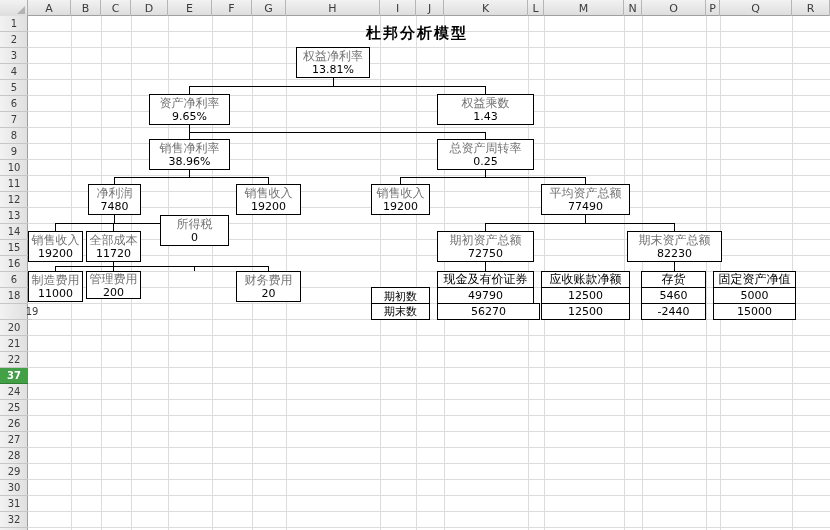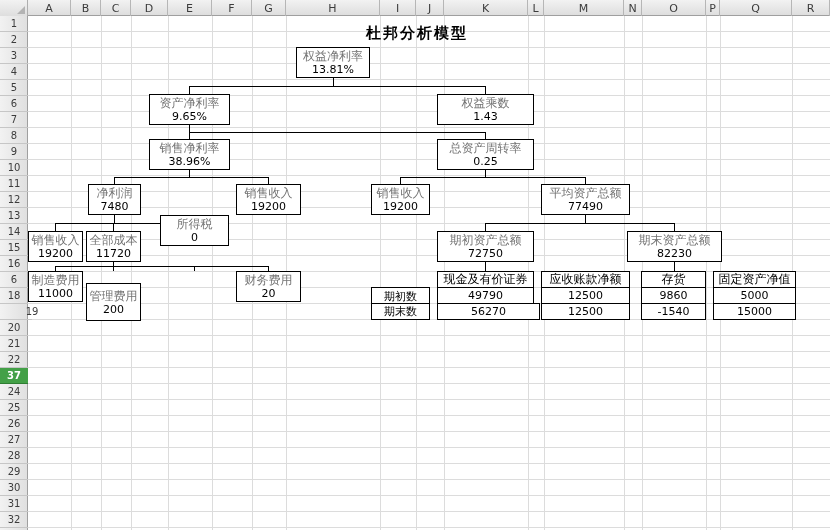--- a/index.html
+++ b/index.html
@@ -202,40 +202,40 @@
     </div>
     <div class="node" style="left:627px;top:231px;width:95px;height:31px">
       <div class="lbl">期末资产总额</div>
       <div class="val">82230</div>
     </div>
 
     <div class="node" style="left:28px;top:271px;width:55px;height:31px">
       <div class="lbl">制造费用</div>
       <div class="val">11000</div>
     </div>
-    <div class="node" style="left:86px;top:283px;width:55px;height:38px">
+    <div class="node" style="left:86px;top:271px;width:55px;height:28px">
       <div class="lbl">管理费用</div>
       <div class="val">200</div>
     </div>
     <div class="node" style="left:236px;top:271px;width:65px;height:31px">
       <div class="lbl">财务费用</div>
       <div class="val">20</div>
     </div>
 
     <div class="tcell hdr" style="left:437px;top:271px;width:97px;height:17px">现金及有价证券</div>
     <div class="tcell hdr" style="left:541px;top:271px;width:89px;height:17px">应收账款净额</div>
     <div class="tcell hdr" style="left:641px;top:271px;width:65px;height:17px">存货</div>
     <div class="tcell hdr" style="left:713px;top:271px;width:83px;height:17px">固定资产净值</div>
 
     <div class="tcell" style="left:371px;top:287px;width:59px;height:18px">期初数</div>
     <div class="tcell" style="left:371px;top:303px;width:59px;height:17px">期末数</div>
 
     <div class="tcell" style="left:437px;top:287px;width:97px;height:17px">49790</div>
     <div class="tcell" style="left:437px;top:303px;width:103px;height:17px">56270</div>
     <div class="tcell" style="left:541px;top:287px;width:89px;height:17px">12500</div>
     <div class="tcell" style="left:541px;top:303px;width:89px;height:17px">12500</div>
-    <div class="tcell" style="left:641px;top:287px;width:65px;height:17px">9860</div>
-    <div class="tcell" style="left:641px;top:303px;width:65px;height:17px">-1540</div>
+    <div class="tcell" style="left:641px;top:287px;width:65px;height:17px">5460</div>
+    <div class="tcell" style="left:641px;top:303px;width:65px;height:17px">-2440</div>
     <div class="tcell" style="left:713px;top:287px;width:83px;height:17px">5000</div>
     <div class="tcell" style="left:713px;top:303px;width:83px;height:17px">15000</div>
 
   </div>
 </div>
 
 </body></html>

